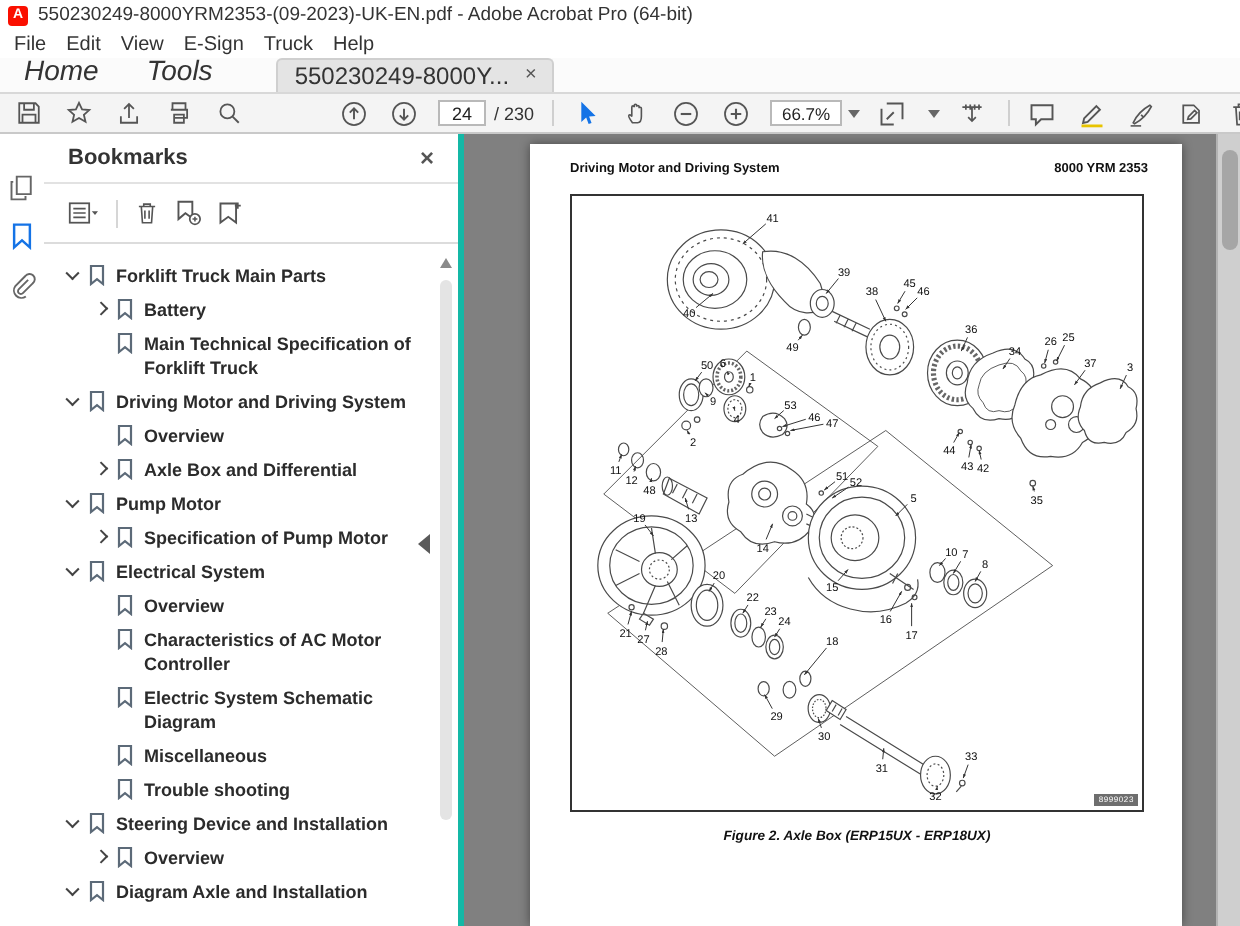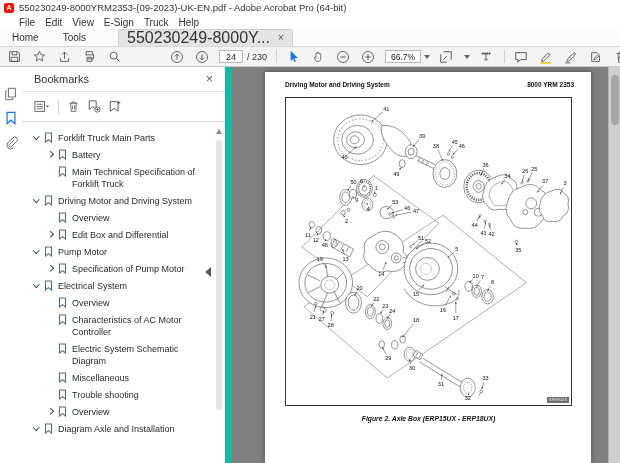--- a/index.html
+++ b/index.html
@@ -9,30 +9,30 @@
 
   
   .titlebar{position:absolute;left:0;top:0;width:620px;height:15px;background:#fff;
             display:flex;align-items:center;padding-left:4px;}
   .acro-logo{width:10px;height:10px;background:#fa0f00;border-radius:2px;color:#fff;
              font-size:7px;font-weight:bold;line-height:10px;text-align:center;margin-right:5px;}
   .title-text{font-size:9.5px;color:#333;white-space:nowrap;}
 
   
   .menubar{position:absolute;left:0;top:15px;width:620px;height:14px;background:#fff;
-           display:flex;align-items:center;padding-left:14px;}
+           display:flex;align-items:center;padding-left:2px;}
   .menu-item{font-size:10px;color:#333;padding:0 5px;cursor:default;}
 
   
   .tabbar{position:absolute;left:0;top:29px;width:620px;height:18px;background:#fbfbfb;
           border-bottom:1px solid #d8d8d8;display:flex;align-items:flex-end;}
-  .nav-tab{font-size:10px;color:#333;padding:3px 12px 3px 12px;}
+  .nav-tab{font-size:14px;color:#333;padding:3px 12px 3px 12px;font-style:italic;}
   .doc-tab{margin-left:20px;height:17px;background:#e4e4e4;border:1px solid #cfcfcf;border-bottom:none;
            border-radius:3px 3px 0 0;display:flex;align-items:center;padding:0 8px;gap:8px;}
-  .doc-tab-label{font-size:16px;color:#333;white-space:nowrap;}
+  .doc-tab-label{font-size:12px;color:#333;white-space:nowrap;}
   .doc-tab-close{font-size:10px;color:#555;line-height:10px;}
 
   
   .toolbar{position:absolute;left:0;top:47px;width:620px;height:20px;background:#f4f4f4;
            border-bottom:1px solid #c9c9c9;display:flex;align-items:center;padding-left:6px;}
   .tb-ic{width:16px;height:16px;display:flex;align-items:center;justify-content:center;margin-right:9px;flex:0 0 auto;}
   .tb-ic svg{display:block;}
   .tb-sep{width:1px;height:13px;background:#cfcfcf;margin:0 8px 0 1px;flex:0 0 auto;}
   .page-box{width:24px;height:13px;border:1px solid #b9b9b9;background:#fff;font-size:9px;color:#222;
             text-align:center;line-height:12px;margin-right:4px;flex:0 0 auto;}
@@ -45,21 +45,21 @@
 
   
   .main{position:absolute;left:0;top:67px;width:620px;height:396px;display:flex;}
 
   
   .iconstrip{width:22px;background:#fff;position:relative;flex:0 0 auto;}
   .strip-ic{position:absolute;left:4px;width:15px;height:15px;}
   .strip-ic svg{display:block;}
 
   
-  .bm-panel{width:210px;background:#fff;border-right:7px solid #14b8a6;position:relative;flex:0 0 auto;}
+  .bm-panel{width:210px;background:#fff;border-right:3px solid #14b8a6;position:relative;flex:0 0 auto;font-weight:bold;}
   .bm-header{height:25px;display:flex;align-items:center;border-bottom:1px solid #e2e2e2;padding:0 10px 0 12px;}
   .bm-title{font-size:11px;color:#333;flex:1;}
   .bm-close{font-size:12px;color:#555;line-height:12px;padding:0 2px;}
   .bm-tools{height:30px;display:flex;align-items:center;border-bottom:1px solid #dcdcdc;padding-left:12px;}
   .bm-tool{display:flex;align-items:center;margin-right:7px;}
   .bm-tool svg{display:block;}
   .bm-tools-sep{width:1px;height:14px;background:#d6d6d6;margin:0 8px 0 2px;}
   .bm-list{position:absolute;left:0;top:59px;right:12px;bottom:0;overflow:hidden;padding-top:3px;}
   .bm-row{display:flex;align-items:flex-start;padding:2.5px 2px 2.5px 8px;font-size:9px;line-height:12px;color:#2b2b2b;}
   .bm-row.lvl1{padding-left:22px;}
@@ -337,21 +337,21 @@
           </div>
           <div class="bm-row lvl1">
             <span class="chev-box">
               <span class="chev closed"></span>
             </span>
             <span class="bm-ic">
               <svg width="9" height="11" viewBox="0 0 9 11">
                 <path d="M1.5 1h6v9L4.5 7.6 1.5 10z" fill="none" stroke="#5c6a78" stroke-width="1.1"></path>
               </svg>
             </span>
-            <span class="bm-label">Edit Box and Differential</span>
+            <span class="bm-label">Axle Box and Differential</span>
           </div>
           <div class="bm-row lvl0">
             <span class="chev-box">
               <span class="chev open"></span>
             </span>
             <span class="bm-ic">
               <svg width="9" height="11" viewBox="0 0 9 11">
                 <path d="M1.5 1h6v9L4.5 7.6 1.5 10z" fill="none" stroke="#5c6a78" stroke-width="1.1"></path>
               </svg>
             </span>
@@ -416,20 +416,31 @@
             <span class="bm-label">Miscellaneous</span>
           </div>
           <div class="bm-row lvl1">
             <span class="chev-box"></span>
             <span class="bm-ic">
               <svg width="9" height="11" viewBox="0 0 9 11">
                 <path d="M1.5 1h6v9L4.5 7.6 1.5 10z" fill="none" stroke="#5c6a78" stroke-width="1.1"></path>
               </svg>
             </span>
             <span class="bm-label">Trouble shooting</span>
+          </div>
+          <div class="bm-row lvl0">
+            <span class="chev-box">
+              <span class="chev open"></span>
+            </span>
+            <span class="bm-ic">
+              <svg width="9" height="11" viewBox="0 0 9 11">
+                <path d="M1.5 1h6v9L4.5 7.6 1.5 10z" fill="none" stroke="#5c6a78" stroke-width="1.1"></path>
+              </svg>
+            </span>
+            <span class="bm-label">Steering Device and Installation</span>
           </div>
           <div class="bm-row lvl1">
             <span class="chev-box">
               <span class="chev closed"></span>
             </span>
             <span class="bm-ic">
               <svg width="9" height="11" viewBox="0 0 9 11">
                 <path d="M1.5 1h6v9L4.5 7.6 1.5 10z" fill="none" stroke="#5c6a78" stroke-width="1.1"></path>
               </svg>
             </span>

